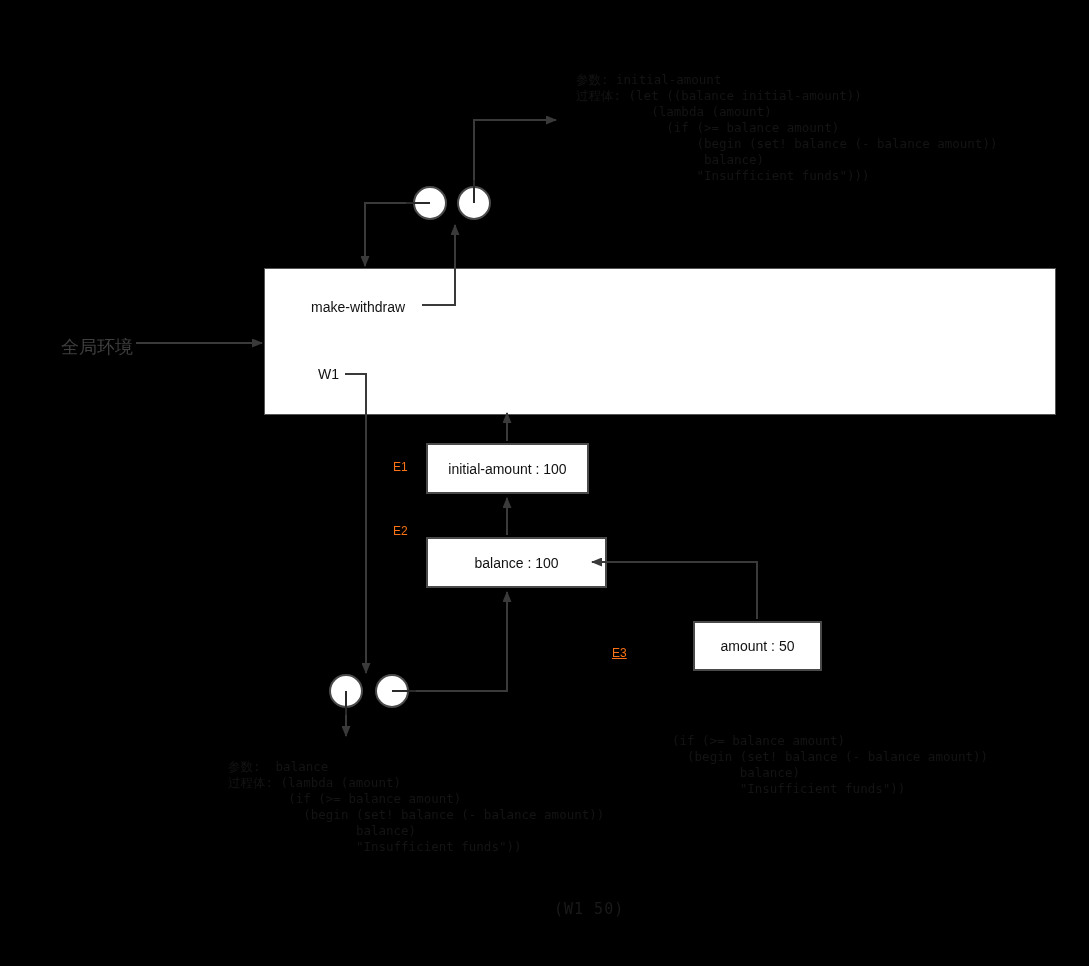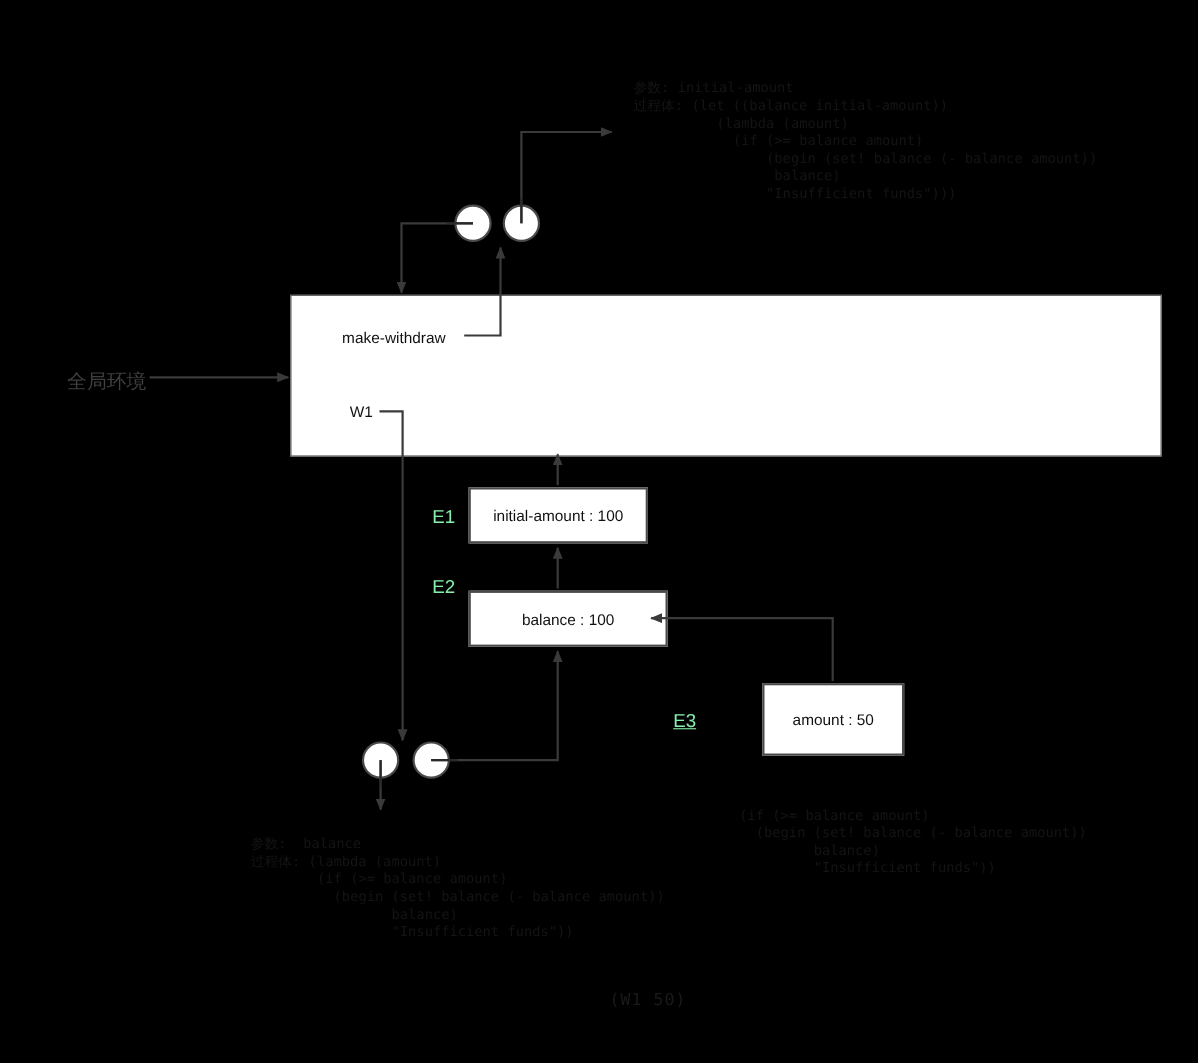--- a/index.html
+++ b/index.html
@@ -3,21 +3,21 @@
 <meta charset="utf-8">
 <style>
   html,body{margin:0;padding:0;background:#000;}
   body{width:1089px;height:966px;overflow:hidden;
        font-family:"Liberation Sans",sans-serif;}
   #stage{position:relative;width:1089px;height:966px;background:#000;}
   svg.layer{position:absolute;left:0;top:0;width:1089px;height:966px;}
   .codeblk{position:absolute;white-space:pre;
            font-family:"DejaVu Sans Mono","Liberation Mono",monospace;
            font-size:12.5px;line-height:16px;color:#141414;}
-  .lbl{position:absolute;white-space:pre;font-size:17px;color:#86efac;text-align:center;}
+  .lbl{position:absolute;white-space:pre;font-size:12px;color:#f97316;text-align:center;}
   .envlbl{position:absolute;white-space:pre;font-size:18px;color:#3f3f3f;}
   .onwhite{position:absolute;white-space:pre;font-size:14px;color:#111;}
   .callexpr{position:absolute;white-space:pre;
             font-family:"DejaVu Sans Mono","Liberation Mono",monospace;
             font-size:15px;color:#1a1a1a;letter-spacing:1px;}
   .frame{position:absolute;background:#fff;border:2px solid #4a4a4a;
          box-sizing:border-box;}
   .frametext{position:absolute;left:0;right:0;top:50%;
              transform:translateY(-50%);text-align:center;
              font-size:14px;color:#111;white-space:pre;}
@@ -32,21 +32,21 @@
 <div id="stage">
 
   <div class="bigframe" style="left:264px;top:268px;width:792px;height:147px;"></div>
 
   <div class="frame" style="left:426px;top:443px;width:163px;height:51px;">
     <div class="frametext">initial-amount : 100</div>
   </div>
   <div class="frame" style="left:426px;top:537px;width:181px;height:51px;">
     <div class="frametext">balance : 100</div>
   </div>
-  <div class="frame" style="left:693px;top:621px;width:129px;height:66px;">
+  <div class="frame" style="left:693px;top:621px;width:129px;height:50px;">
     <div class="frametext">amount : 50</div>
   </div>
 
   <div class="proc" style="left:413px;top:186px;"></div>
   <div class="proc" style="left:457px;top:186px;"></div>
 
   <div class="proc" style="left:329px;top:674px;"></div>
   <div class="proc" style="left:375px;top:674px;"></div>
 
   <svg class="layer">

